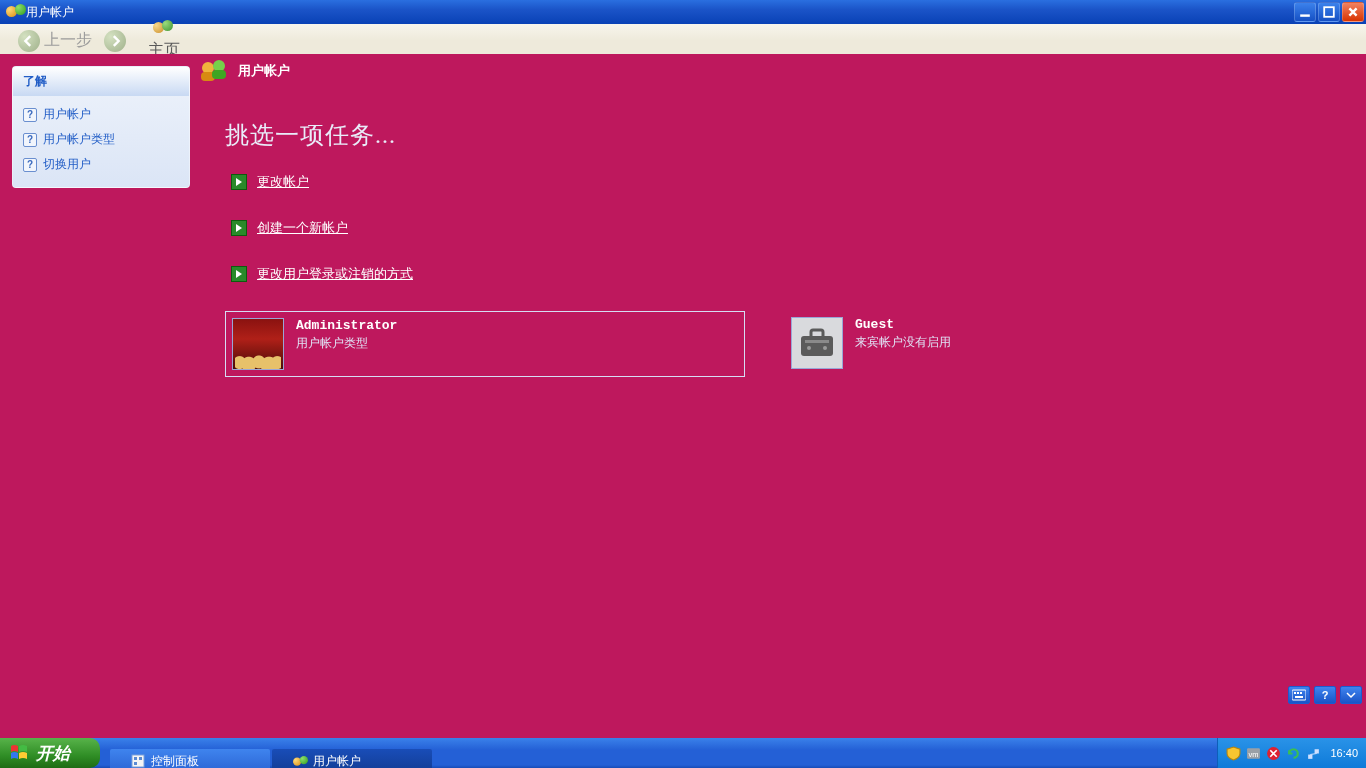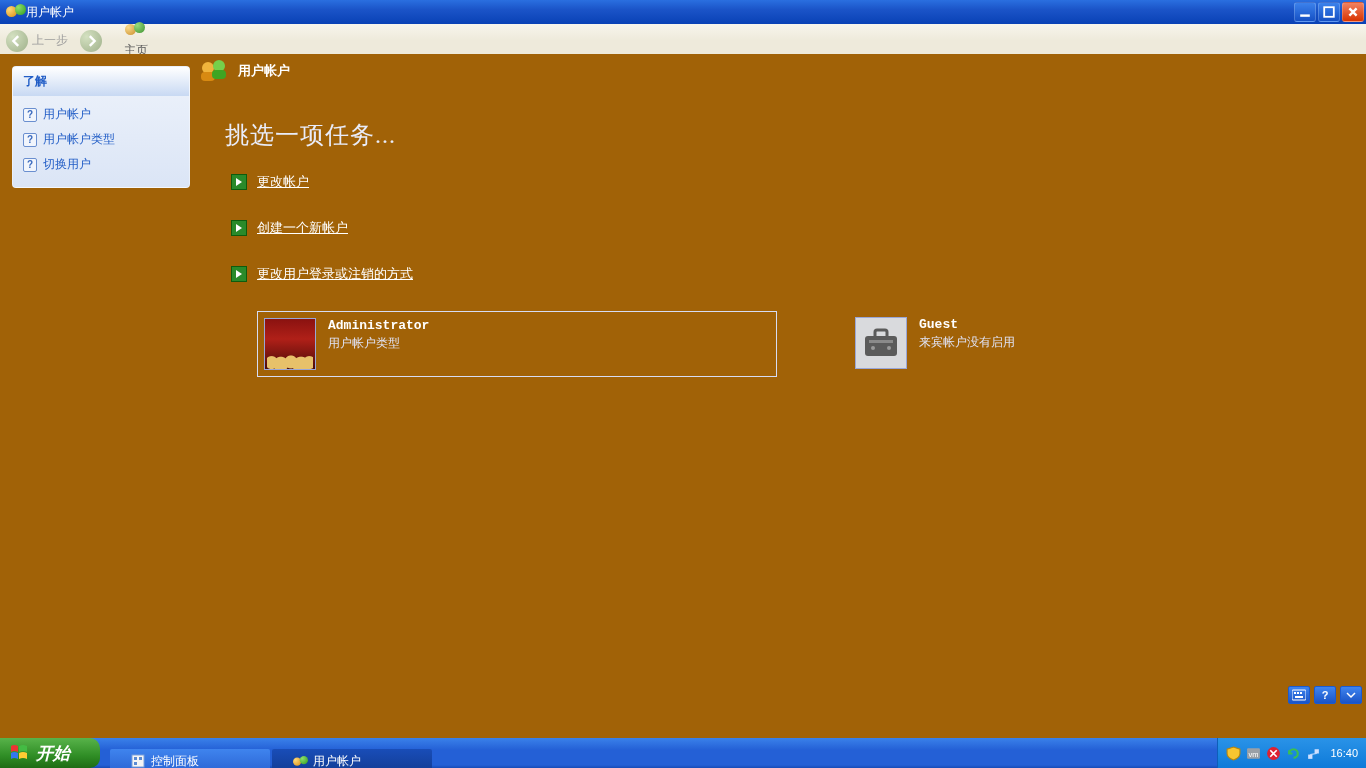--- a/index.html
+++ b/index.html
@@ -8,28 +8,28 @@
 
 .titlebar{height:24px;background:linear-gradient(to bottom,#2a6fe0 0%,#1b54c8 40%,#0941b5 100%);display:flex;align-items:center;color:#fff;font-size:12px;padding:0 2px;}
 .titlebar .appicon{width:16px;height:16px;margin:0 4px;display:flex;}
 .titlebar .ctrls{margin-left:auto;display:flex;gap:2px;}
 .titlebar .ctrl{width:22px;height:20px;border:1px solid #fff3;border-radius:3px;display:flex;align-items:center;justify-content:center;cursor:pointer;}
 .ctrl.min,.ctrl.max{background:linear-gradient(#3c82ec,#1550c4);}
 .ctrl.close{background:linear-gradient(#f08262,#d93400);}
 .ctrl svg{width:12px;height:12px;}
 
 
-.toolbar{height:34px;background:linear-gradient(#f7f5ec,#eeeadb,#eeeadb);border-bottom:1px solid #b8b094;display:flex;align-items:center;font-size:12px;color:#9c9c9c;padding:0 2px;gap:4px;}
+.toolbar{height:34px;background:linear-gradient(#f7f5ec,#eeeadb,#eeeadb);border-bottom:1px solid #b8b094;display:flex;align-items:center;font-size:16px;color:#9c9c9c;padding:0 14px;gap:4px;}
 .tb-btn{display:flex;align-items:center;gap:4px;padding:2px 4px;cursor:default;}
 .tb-circle{width:22px;height:22px;border-radius:50%;background:radial-gradient(circle at 30% 30%,#d4e1c1,#9fb08a);display:flex;align-items:center;justify-content:center;color:#fff;}
 .tb-circle svg{width:12px;height:12px;}
 .tb-sep{width:6px;}
 
 
-.content{position:absolute;top:54px;left:0;right:0;bottom:30px;background:#a16207;}
+.content{position:absolute;top:54px;left:0;right:0;bottom:30px;background:#be185d;}
 
 
 .sidepanel{position:absolute;left:12px;top:12px;width:178px;background:linear-gradient(#eef3fb,#dbe5f6);border:1px solid #fff6;border-radius:4px;font-size:12px;overflow:hidden;}
 .sidepanel .sp-head{background:linear-gradient(to bottom,#fff,#c8d9f3);color:#215dc6;font-weight:bold;padding:6px 10px;}
 .sidepanel .sp-body{padding:6px 4px 10px 4px;}
 .sp-item{display:flex;align-items:center;gap:6px;padding:4px 6px;color:#215dc6;cursor:pointer;}
 .help-ic{width:14px;height:14px;border:1px solid #6a8fd0;color:#3b6bbf;border-radius:2px;font-size:10px;display:flex;align-items:center;justify-content:center;font-weight:bold;background:#f1f5fc;}
 
 
 .mainhead{position:absolute;left:198px;top:6px;display:flex;align-items:center;gap:10px;color:#fff;font-weight:bold;font-size:13px;}
@@ -51,21 +51,21 @@
   radial-gradient(circle at 10% 80%,#e7c16a 0 6px,transparent 7px),
   radial-gradient(circle at 30% 85%,#e7c16a 0 7px,transparent 8px),
   radial-gradient(circle at 52% 78%,#e7c16a 0 6px,transparent 7px),
   radial-gradient(circle at 74% 88%,#e7c16a 0 8px,transparent 9px),
   radial-gradient(circle at 92% 80%,#e7c16a 0 6px,transparent 7px);}
 .acct .pic.suitcase{background:#d9dadd;display:flex;align-items:center;justify-content:center;}
 .acct .pic.suitcase svg{width:40px;height:34px;}
 .acct .txt .name{font-family:"Courier New",monospace;font-weight:bold;font-size:13px;color:#fff;}
 .acct .txt .sub{font-size:12px;color:#e0e3f6;margin-top:2px;}
 .acct.small{width:auto;border:none;}
-.acct.sel,.acct.small{cursor:pointer;margin-left:32px;}
+.acct.sel,.acct.small{cursor:pointer;}
 
 
 .langbar{position:absolute;right:4px;bottom:34px;display:flex;gap:4px;align-items:center;}
 .langbar .chip{height:18px;min-width:22px;border:1px solid #1b5bd0;background:linear-gradient(#3e84ef,#1a54c6);border-radius:2px;display:flex;align-items:center;justify-content:center;padding:0 3px;cursor:pointer;}
 .langbar .chip svg{width:14px;height:12px;color:#fff;}
 .langbar .chip.q{color:#fff;font-size:11px;font-weight:bold;}
 
 
 .taskbar{position:absolute;left:0;right:0;bottom:0;height:30px;background:linear-gradient(to bottom,#3a81ea 0%,#2460d6 40%,#2460d6 90%,#174bb6 100%);display:flex;align-items:stretch;}
 .start{width:100px;background:linear-gradient(to bottom,#58b34a 0%,#2f8d25 60%,#1e6c14 100%);border-radius:0 10px 10px 0;display:flex;align-items:center;gap:6px;padding:0 10px;color:#fff;font-style:italic;font-weight:bold;font-size:17px;cursor:pointer;font-family:"SimSun",serif;}

